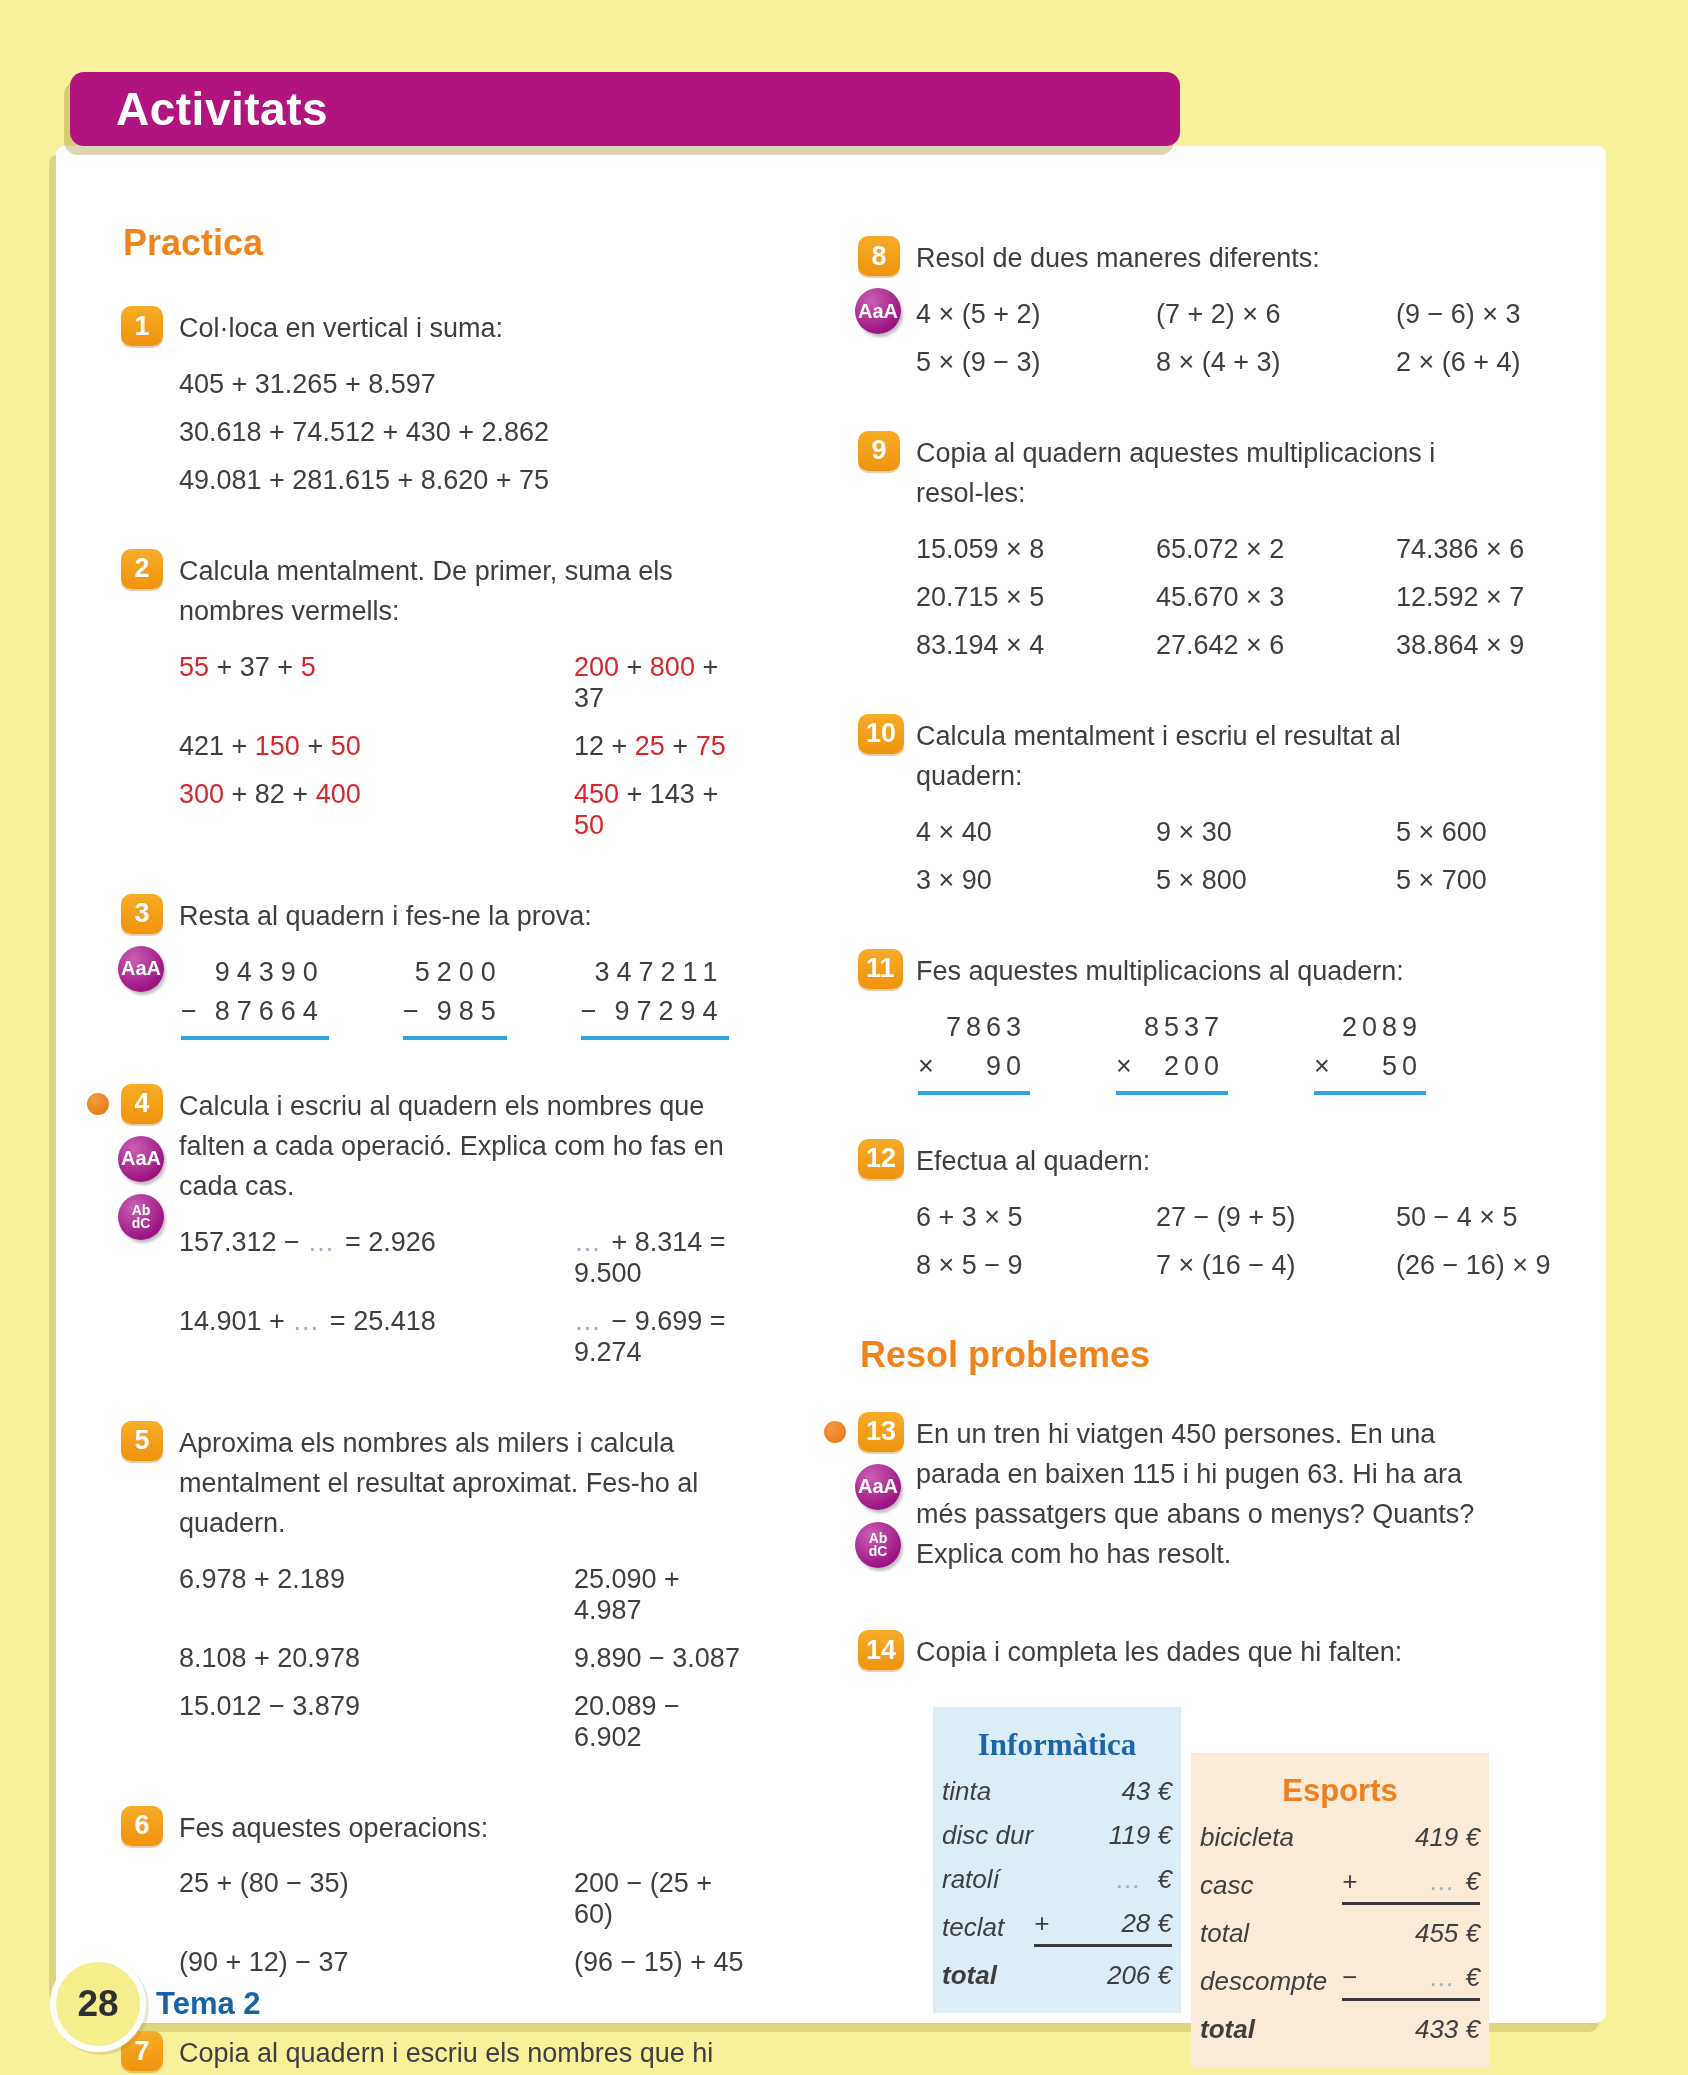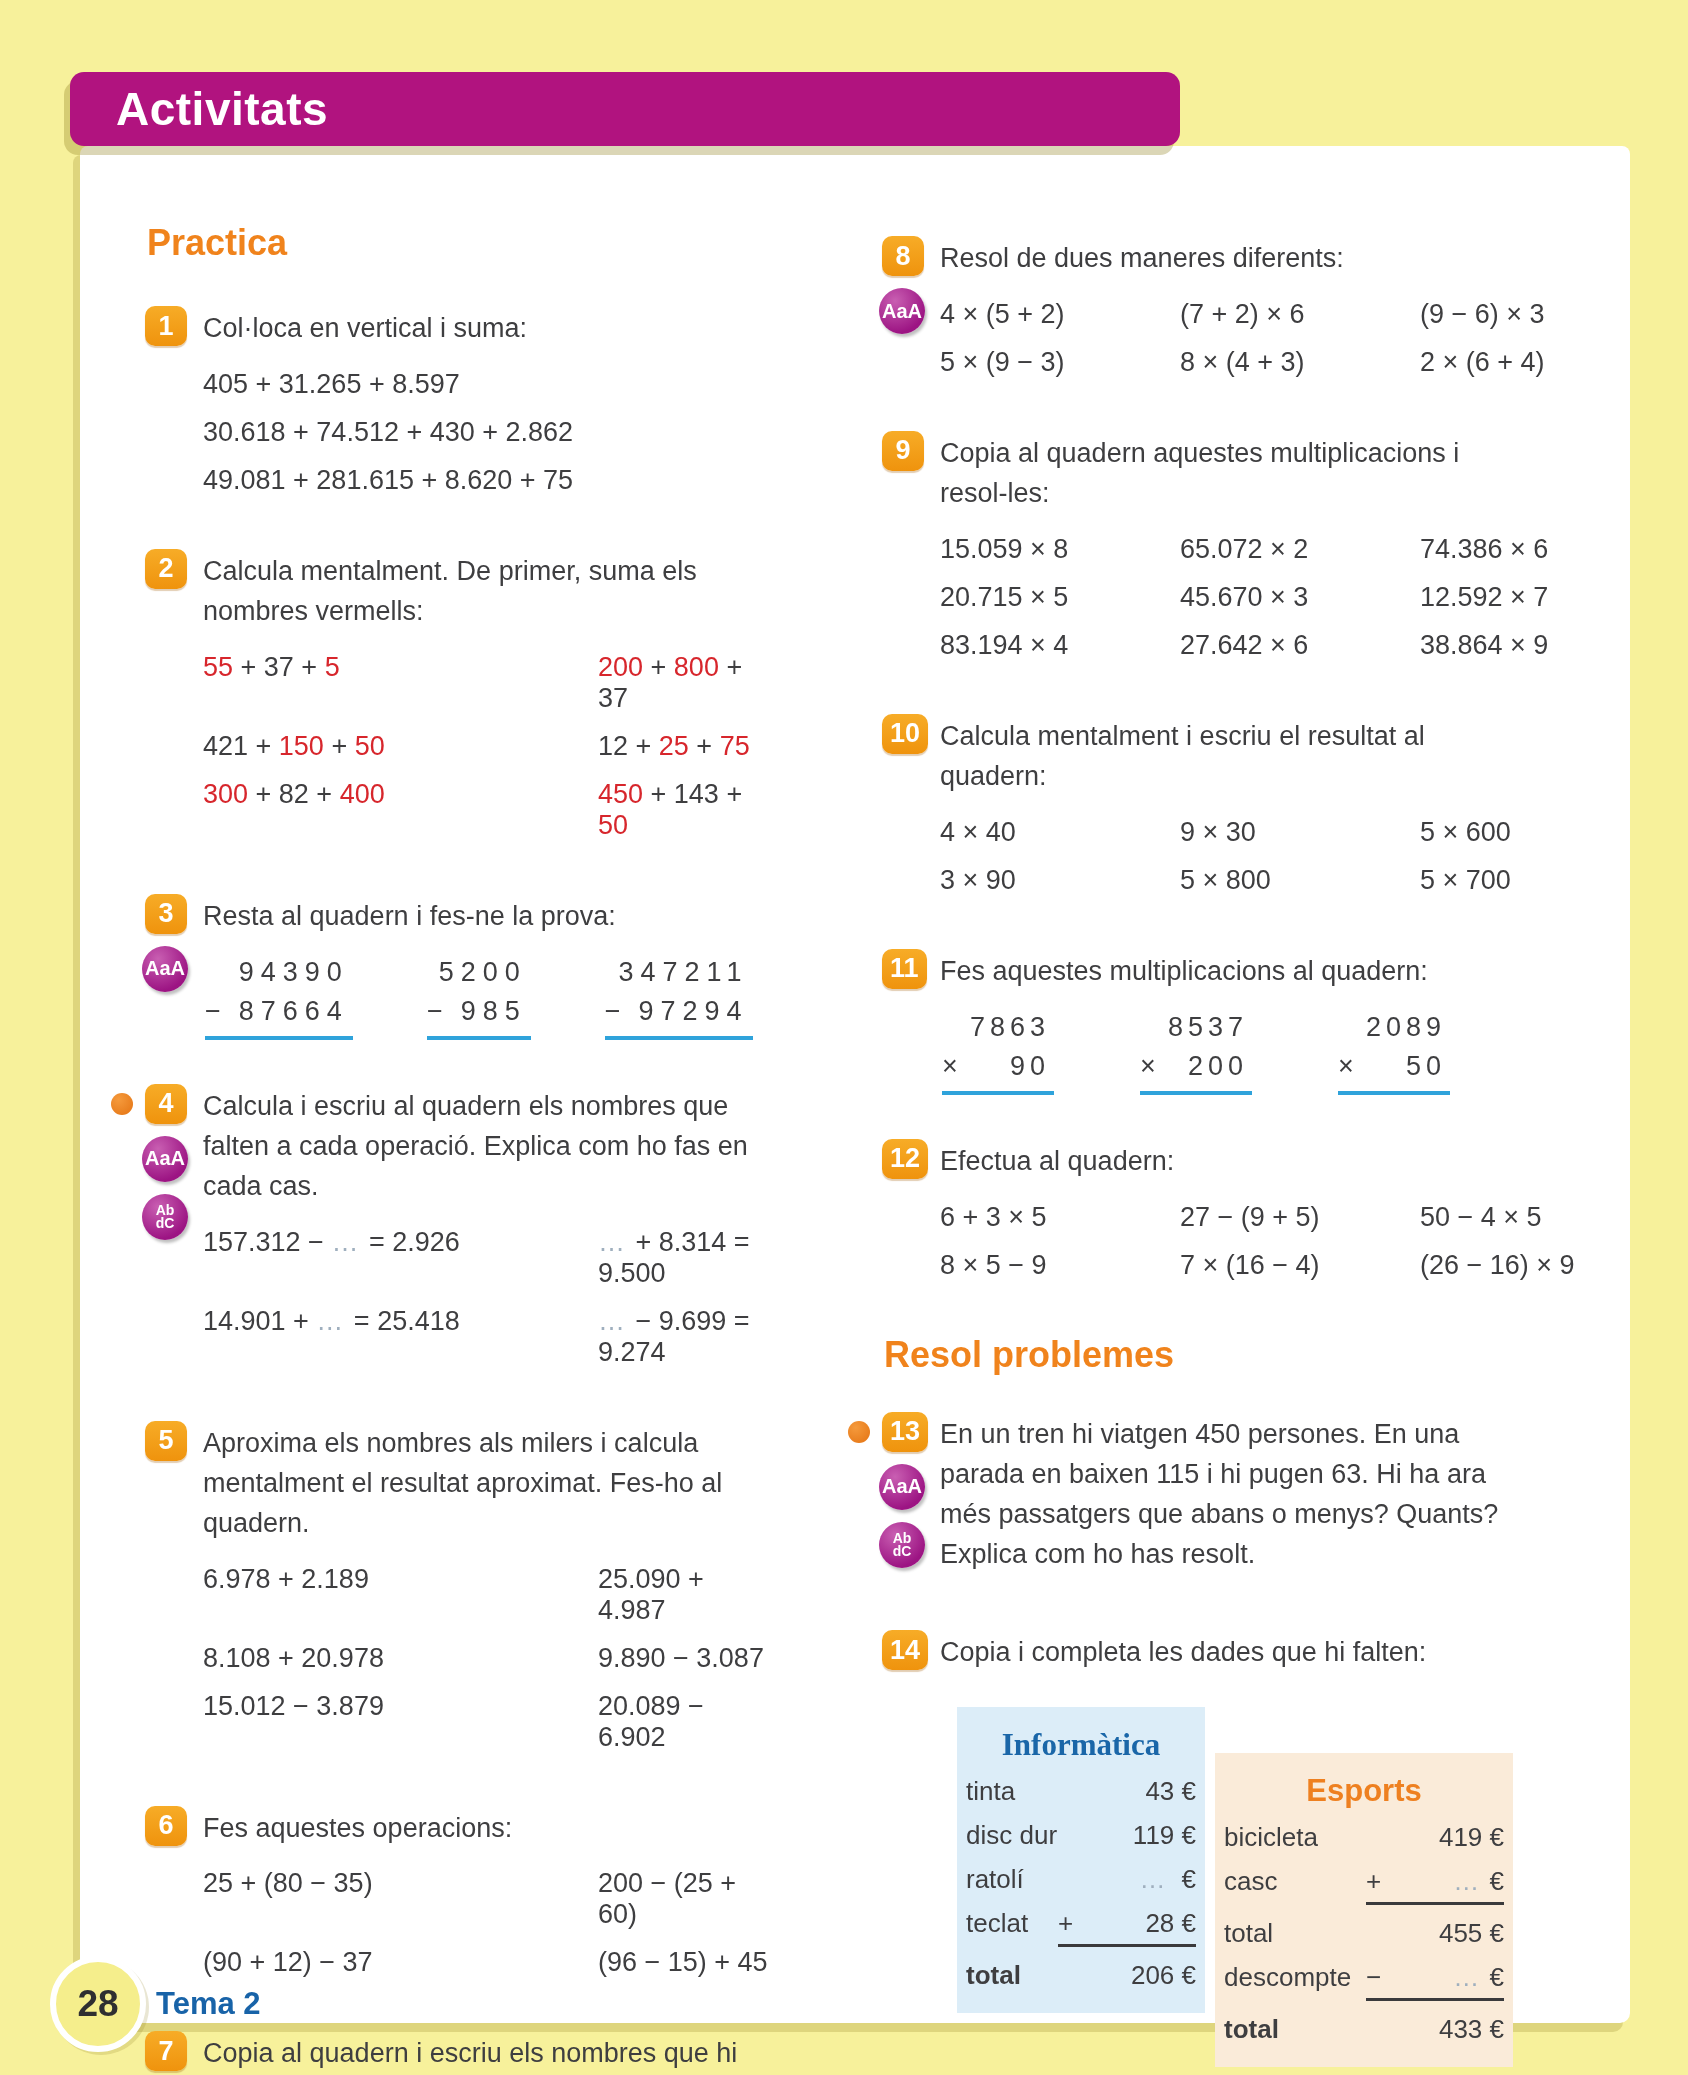--- a/index.html
+++ b/index.html
@@ -12,21 +12,21 @@
   
   .header-bar{
     position:absolute;left:70px;top:72px;width:1110px;height:74px;
     background:#B1137F;border-radius:14px;
     box-shadow:-6px 9px 0 rgba(146,132,34,0.33);
     display:flex;align-items:center;padding-left:46px;box-sizing:border-box;z-index:2;
   }
   .header-title{color:#fff;font-size:46px;font-weight:bold;letter-spacing:0.5px;}
   
   .card{
-    position:absolute;left:80px;top:146px;width:1550px;height:1877px;
+    position:absolute;left:56px;top:146px;width:1550px;height:1877px;
     background:#fff;border-radius:8px 8px 10px 42px;
     box-shadow:-7px 9px 0 rgba(146,132,34,0.25);
     padding:76px 0 0 65px;box-sizing:border-box;
     display:flex;gap:112px;
   }
   .col-left{width:625px;flex:0 0 625px;}
   .col-right{width:698px;flex:0 0 698px;padding-top:14px;}
   .section-h{color:#F0831C;font-size:36px;font-weight:bold;margin:0 0 42px 2px;}
   .section-h.problems{margin:8px 0 36px 2px;}
   
@@ -67,21 +67,21 @@
   .vop.m{min-width:108px;}
   .vop.m .vtop,.vop.m .vbot{letter-spacing:5px;}
   
   .panels{display:flex;align-items:flex-start;margin:14px 0 0 75px;}
   .panel{padding:14px 9px 22px;box-sizing:content-box;}
   .panel.info{width:230px;background:#DCEDF8;}
   .panel.esp{width:280px;background:#FAEBD9;margin:46px 0 0 10px;}
   .ptitle{text-align:center;font-size:31px;font-weight:bold;margin:6px 0 10px;}
   .panel.info .ptitle{font-family:"Liberation Serif",serif;color:#1A66A8;}
   .panel.esp .ptitle{color:#EE8020;}
-  .prow{display:flex;justify-content:space-between;align-items:flex-start;font-size:26px;margin-top:13px;}
+  .prow{display:flex;justify-content:space-between;align-items:center;font-size:26px;margin-top:13px;font-style:italic;}
   .plabel.bold{font-weight:bold;}
   .pamount{display:inline-flex;justify-content:flex-end;gap:13px;align-items:baseline;}
   .pamount.ws{min-width:138px;justify-content:space-between;}
   .pamount.ul{border-bottom:3px solid #3A3A3C;padding-bottom:5px;}
   
   .page-circle{
     position:absolute;left:50px;top:1956px;width:84px;height:84px;border-radius:50%;
     background:#F5EE8C;border:6px solid #fff;
     display:flex;align-items:center;justify-content:center;
     font-size:37px;font-weight:bold;color:#2F2F31;z-index:5;

